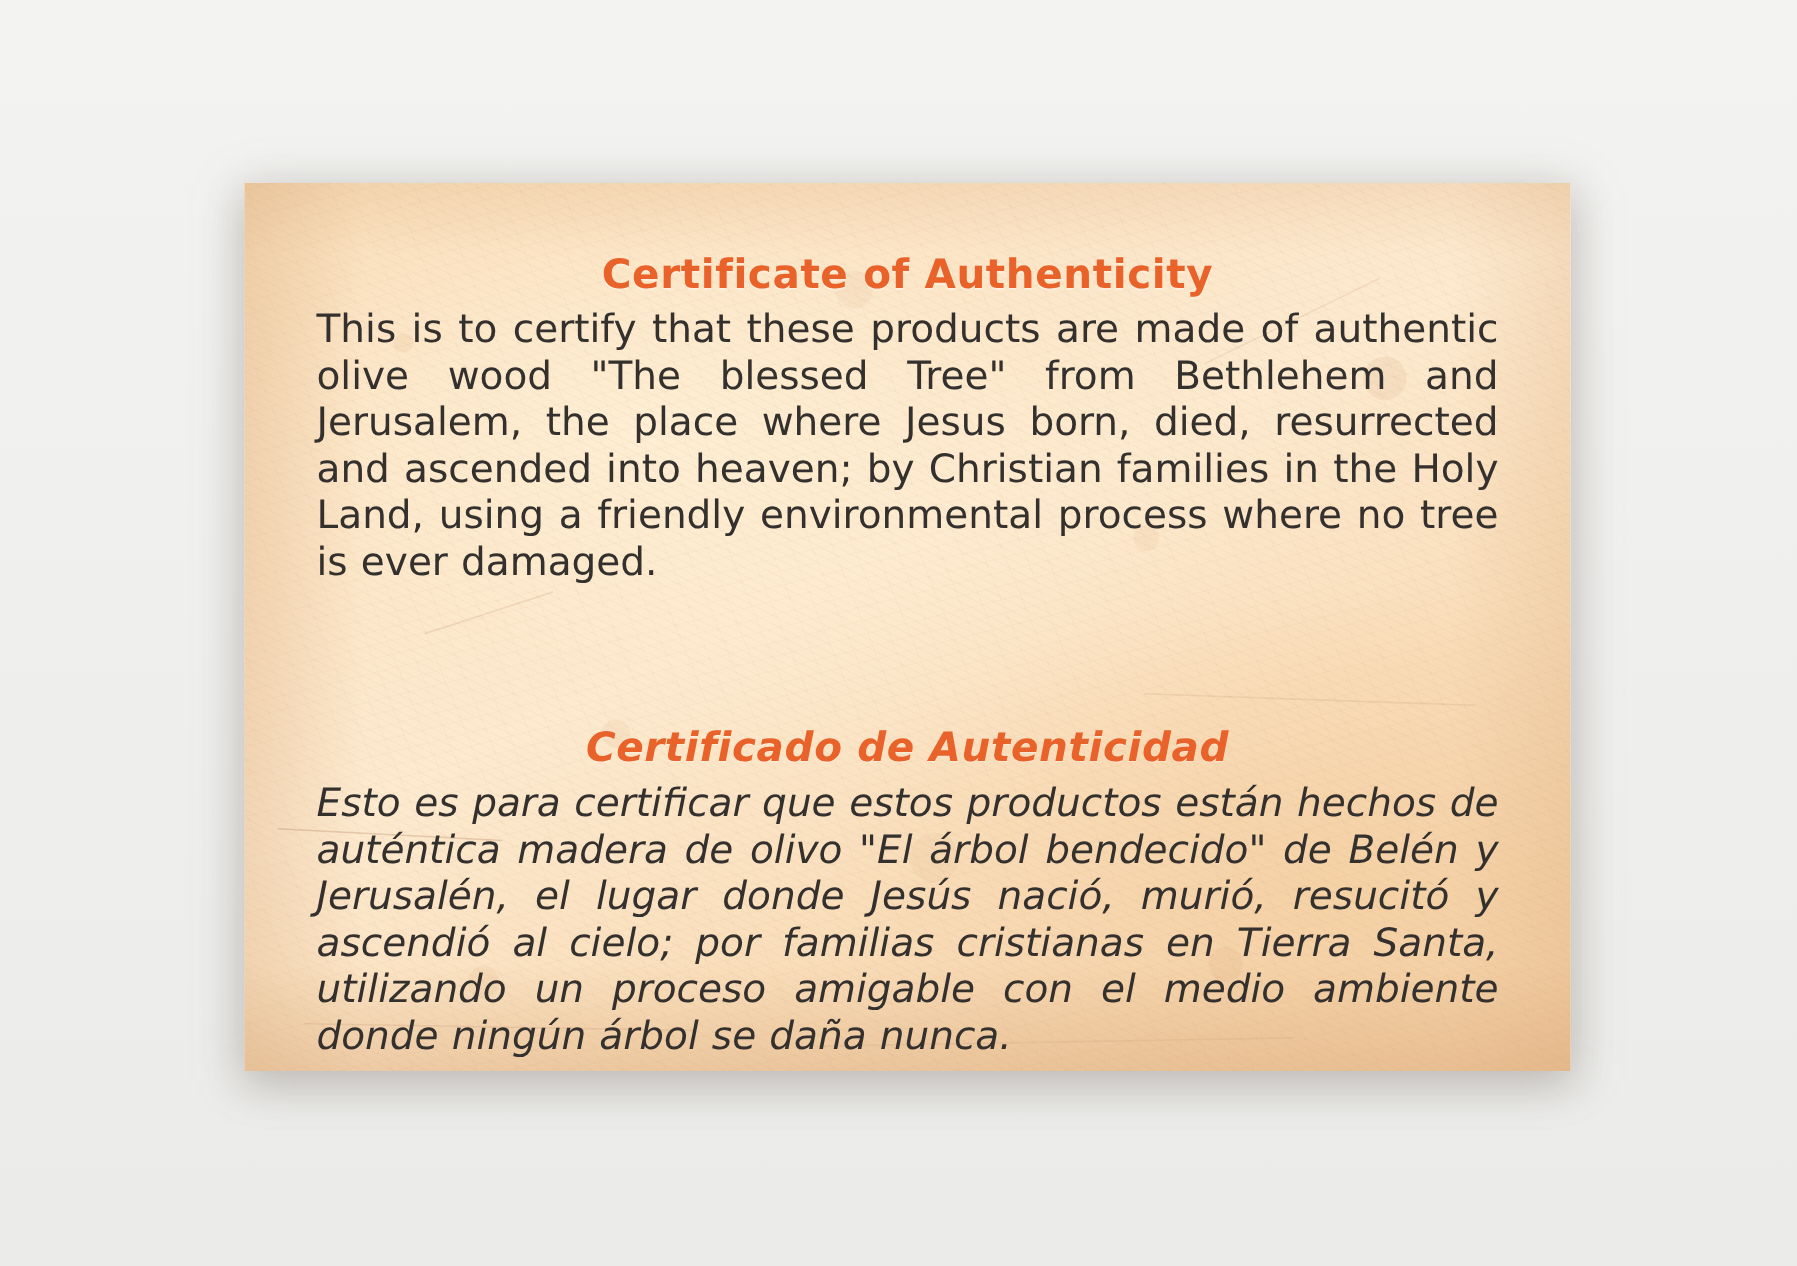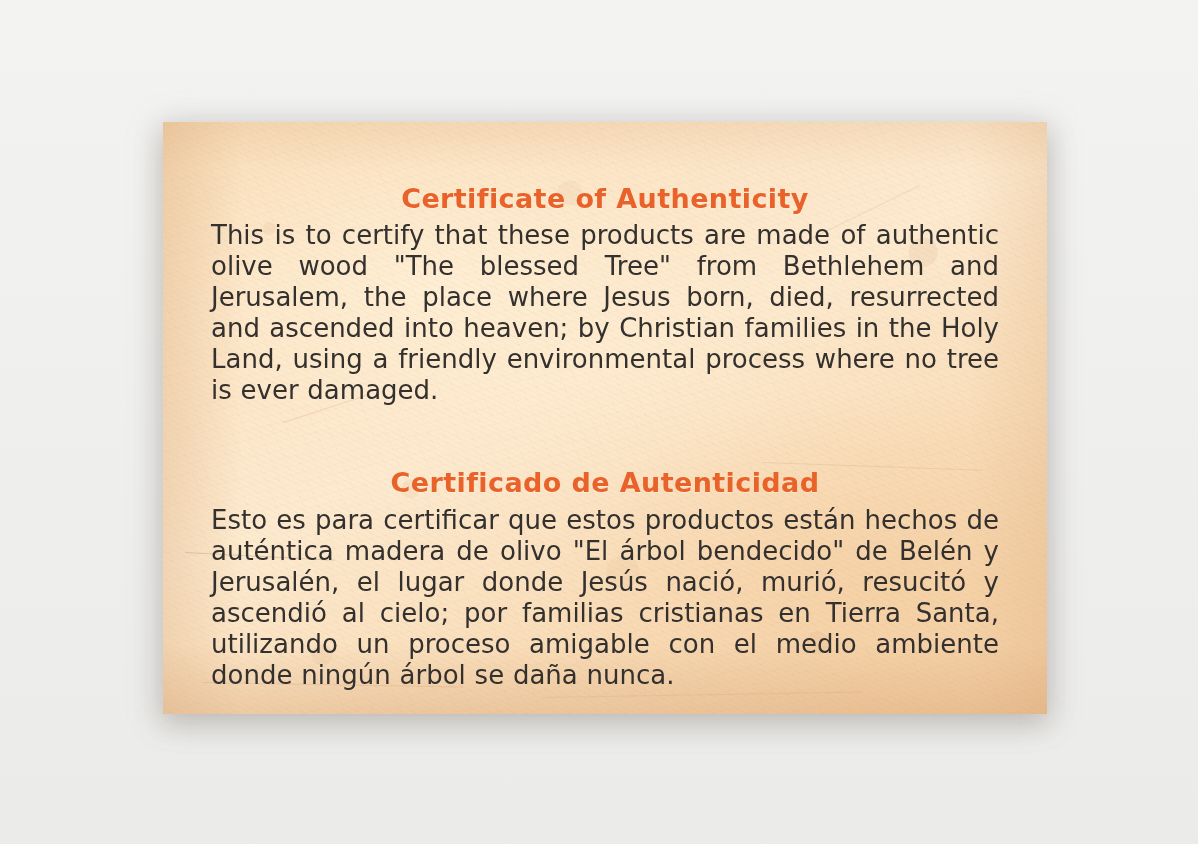--- a/index.html
+++ b/index.html
@@ -108,22 +108,22 @@
     font-family: "DejaVu Sans", sans-serif;
     font-size: 26px;
     line-height: 31px;
     color: #33302e;
     text-align: justify;
     text-align-last: left;
     margin: 0;
     word-spacing: 0.5px;
   }
 
-  #block-en { margin-top: 21px; }
-  #block-es { margin-top: 61px; }
+  #block-en { margin-top: 6px; }
+  #block-es { margin-top: 92px; font-style: italic; }
 
   #block-es .cert-title { margin-bottom: 7px; }
 </style>
 </head>
 <body>
 
 <div id="page">
 
   <div id="card-shadow"></div>
 

